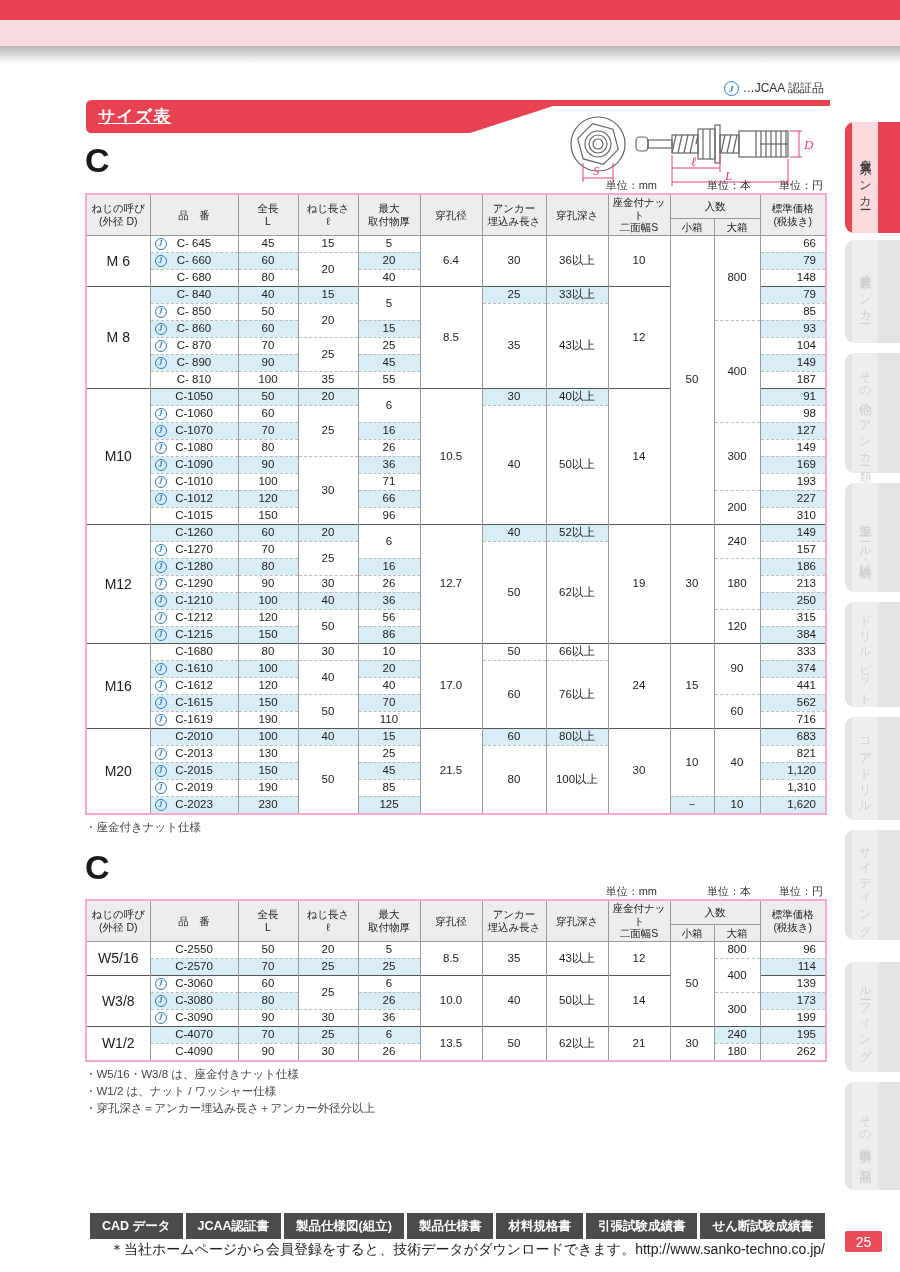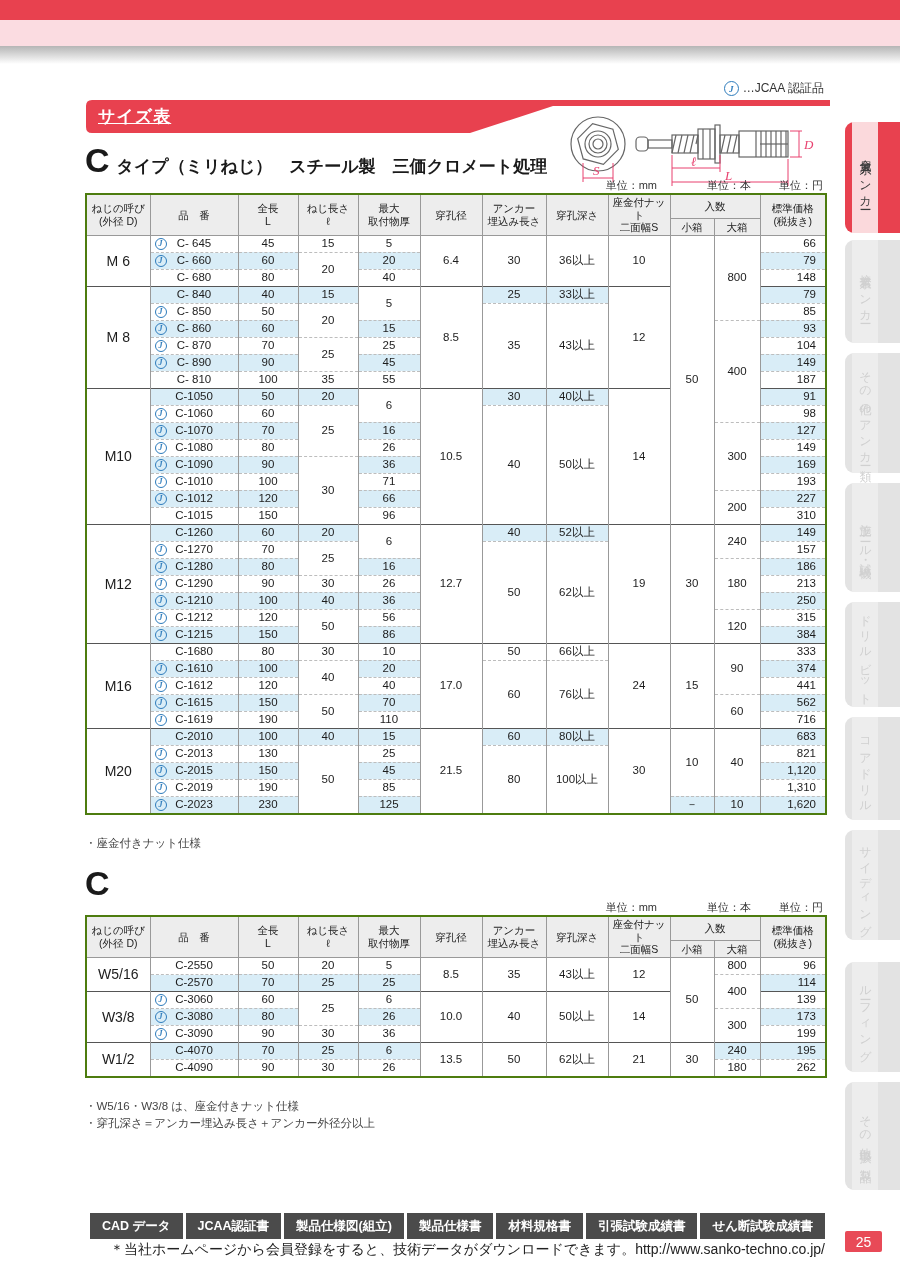--- a/index.html
+++ b/index.html
@@ -30,37 +30,37 @@
   .sec-title .rest{font-size:17px;font-weight:bold;}
   #title1{position:absolute;left:85px;top:143px;}
 
   
   .flowcol{position:absolute;left:85px;top:178px;width:740px;}
   .units{position:relative;height:15px;width:740px;font-size:11px;color:#333;}
   .units .u-mm{position:absolute;right:168px;}
   .units .u-hon{position:absolute;right:74px;}
   .units .u-yen{position:absolute;right:2px;}
 
-  table.spec{border-collapse:collapse;table-layout:fixed;width:740px;border:2px solid #4d7c0f;color:#1c1c1c;}
+  table.spec{border-collapse:collapse;table-layout:fixed;width:740px;border:2px solid #f9a8d4;color:#1c1c1c;}
   table.spec th{background:#ededed;border:1px solid #999;font-weight:normal;font-size:10.5px;line-height:1.2;padding:1px 0;color:#222;}
   table.spec thead tr.h1 th{height:20px;}
   table.spec thead tr.h2 th{height:12px;}
   table.spec td{border-left:1px solid #999;border-right:1px solid #999;border-top:1px dashed #bdbdbd;
     text-align:center;padding:0;height:16px;font-size:11.5px;line-height:1;}
   table.spec tr.gb td{border-top:1px solid #555;}
   table.spec td.sh{background:#d9edf7;}
   table.spec td.size{font-size:14px;}
   table.spec td.price{text-align:right;padding-right:9px;}
   table.spec td.code{position:relative;}
   table.spec td.large,table.spec th.large{border-left:1px dashed #999;}
   .jcaa{position:absolute;left:4px;top:50%;transform:translateY(-50%);width:10px;height:10px;border:1px solid #2e7cbc;border-radius:50%;
     color:#2e7cbc;font-size:8px;font-style:italic;font-weight:bold;display:flex;align-items:center;justify-content:center;
     font-family:"Liberation Serif","DejaVu Serif",serif;}
 
-  .footnote{font-size:11.5px;color:#444;margin-top:20px;line-height:1.5;}
+  .footnote{font-size:11.5px;color:#444;margin-top:4px;line-height:1.5;}
   #title2{margin-top:14px;}
 
   
   .docbtns{position:absolute;left:85px;top:1213px;width:740px;display:flex;justify-content:flex-end;gap:3px;}
   .docbtn{background:#4b4b4b;color:#fff;font-size:12.5px;font-weight:bold;height:26px;display:flex;align-items:center;
     justify-content:center;padding:0 12px;white-space:nowrap;}
   .url-note{position:absolute;left:85px;top:1241px;width:740px;text-align:right;font-size:14px;color:#222;}
 
   
   .side-tab{position:absolute;left:845px;width:55px;background:#e3e3e3;border-radius:9px 0 0 9px;}
@@ -88,21 +88,20 @@
 
   <div class="banner">
     <svg width="745" height="35" viewBox="0 0 745 35">
       <path d="M7 1 H745 V7 H468 L385 34 H7 Q1 34 1 28 V7 Q1 1 7 1 Z" fill="#e8414f"></path>
     </svg>
     <span class="label">サイズ表</span>
   </div>
 
   <div id="title1" class="sec-title">
     <span class="big">C</span>
-    <span class="rest">タイプ（ミリねじ）　スチール製　三価クロメート処理</span>
   </div>
 
   <svg class="diagram" width="290" height="92" viewBox="0 0 290 92">
     <g stroke="#666" fill="none" stroke-width="1.2">
       <circle cx="50" cy="44" r="27"></circle>
       <polygon points="70.3,49.4 55.4,64.3 35.2,58.9 29.7,38.6 44.6,23.7 64.9,29.2"></polygon>
       <circle cx="50" cy="44" r="13"></circle>
       <circle cx="50" cy="44" r="9"></circle>
       <circle cx="50" cy="44" r="5"></circle>
       <rect x="88" y="37" width="12" height="14" rx="4"></rect>
@@ -634,20 +633,21 @@
             <td class="screw">30</td>
             <td class="thick">26</td>
             <td class="large">180</td>
             <td class="price">262</td>
           </tr>
         </tbody>
     </table>
 
     <div class="footnote">
       <div>・W5/16・W3/8 は、座金付きナット仕様</div>
+      <div>・W1/2 は、ナット / ワッシャー仕様</div>
       <div>・穿孔深さ＝アンカー埋込み長さ＋アンカー外径分以上</div>
     </div>
   </div>
 
   <div class="docbtns" id="docbtns">
       <div class="docbtn">CAD データ</div>
       <div class="docbtn">JCAA認証書</div>
       <div class="docbtn">製品仕様図(組立)</div>
       <div class="docbtn">製品仕様書</div>
       <div class="docbtn">材料規格書</div>

